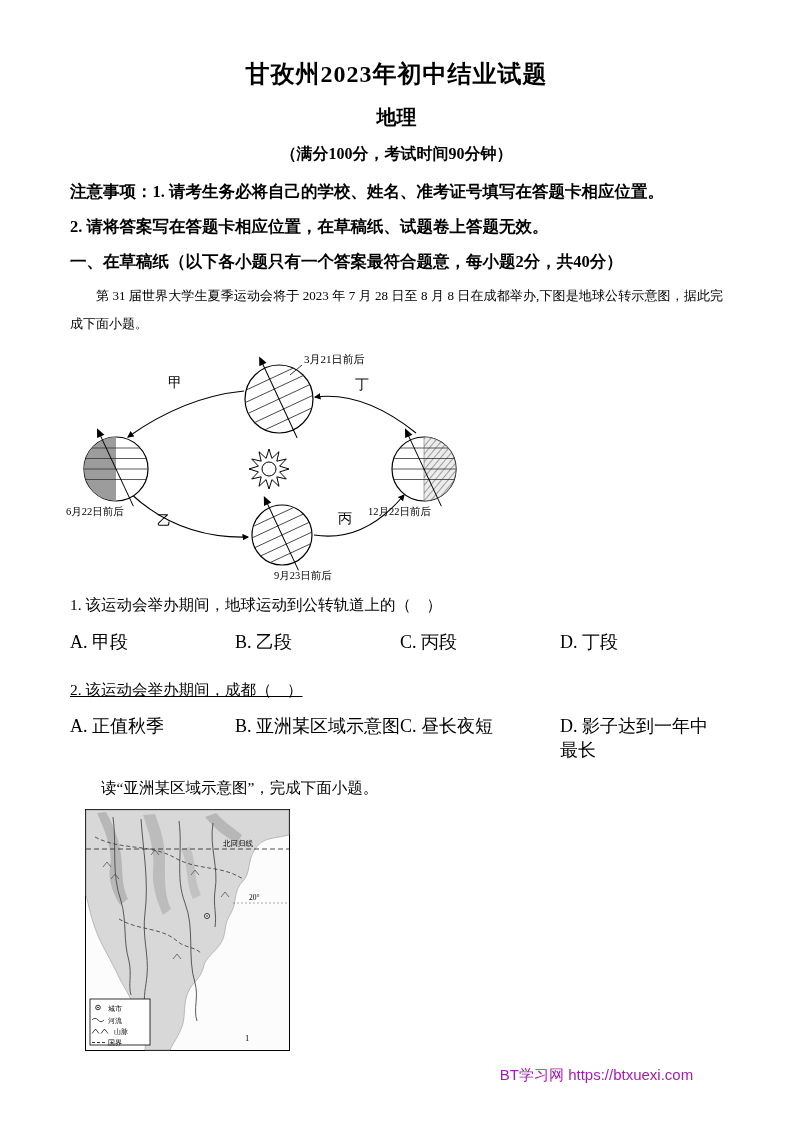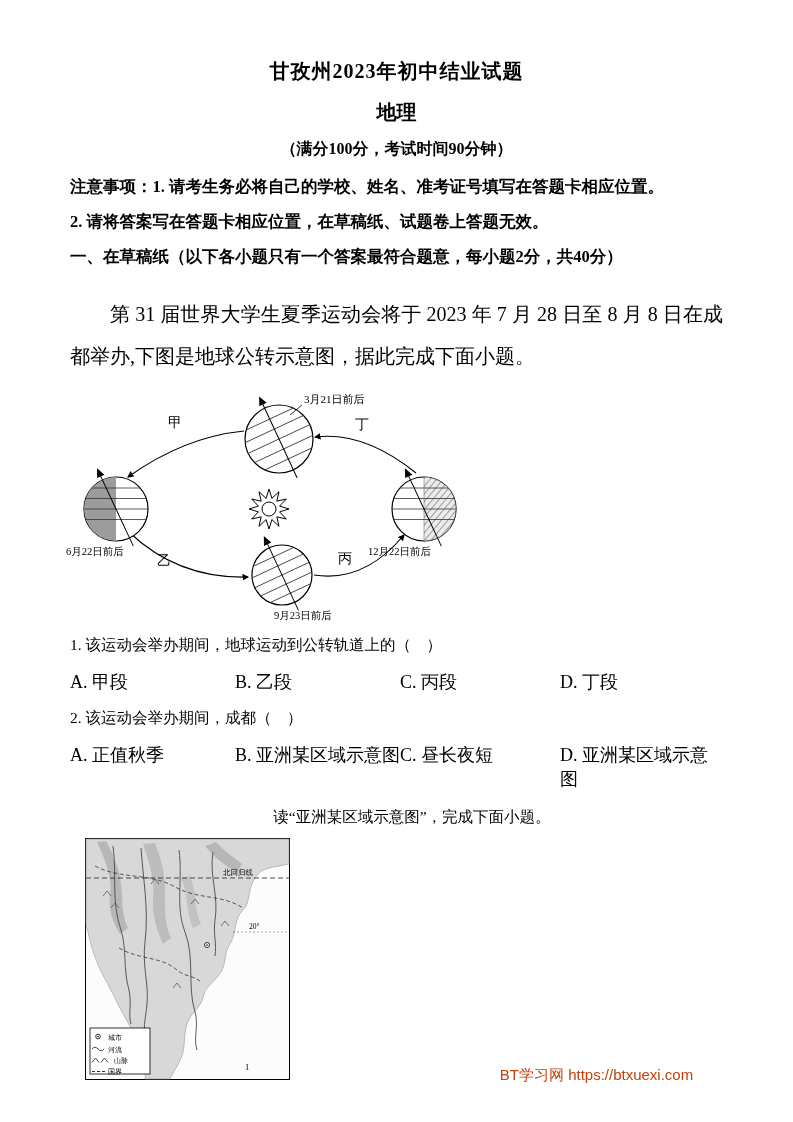--- a/index.html
+++ b/index.html
@@ -2,38 +2,38 @@
 <html><head>
 <meta charset="utf-8">
 <style>
   html,body{margin:0;padding:0;}
   body{
     width:793px;height:1122px;position:relative;overflow:hidden;
     background:#ffffff;color:#000;
     font-family:"Liberation Serif","DejaVu Serif",serif;
   }
   .page{padding:58px 70px 0 70px;}
-  .exam-title{font-size:20px;font-weight:700;text-align:center;margin:0;letter-spacing:1px;}
+  .exam-title{font-size:24px;font-weight:700;text-align:center;margin:0;letter-spacing:1px;}
   .exam-subject{font-size:20px;font-weight:700;text-align:center;margin:14px 0 0;}
   .exam-meta{font-size:16px;font-weight:700;text-align:center;margin:13px 0 0;}
   .notes{margin:15px 0 0;}
   .notes p{font-size:16.5px;font-weight:700;margin:0 0 10px;line-height:1.5;}
   .section-heading{font-size:16.5px;font-weight:700;margin:6px 0 0;line-height:1.5;}
-  .intro{font-size:20px;margin:24px 0 0;line-height:2.1;text-indent:2em;text-align:justify;}
+  .intro{font-size:13px;margin:8px 0 0;line-height:2.1;text-indent:2em;text-align:justify;}
   .diagram-wrap{margin:10px 0 0 -6px;}
   .question{font-size:15.5px;margin:2px 0 0;line-height:1.6;}
   .question + .options{margin-top:12px;}
   .options{display:grid;grid-template-columns:165px 165px 160px 1fr;font-size:18px;margin:12px 0 0;}
-  .q2{margin-top:12px;}
-  .map-intro{font-size:15.5px;margin:16px 0 0;text-indent:2em;text-align:center;}
+  .q2{margin-top:24px;text-decoration:underline;}
+  .map-intro{font-size:15.5px;margin:16px 0 0;text-indent:2em;}
   .map-wrap{margin:10px 0 0 15px;}
   svg text{font-family:"Liberation Serif","DejaVu Serif",serif;fill:#000;}
   .footer{
     position:absolute;top:1066px;left:0;width:100%;box-sizing:border-box;
-    padding-left:400px;text-align:center;color:#c2410c;font-size:15px;
+    padding-left:400px;text-align:center;color:#a21caf;font-size:15px;
     font-family:"Liberation Sans","DejaVu Sans",sans-serif;
   }
 </style>
 </head>
 <body>
 
 <div class="page">
 
   <h1 class="exam-title">甘孜州2023年初中结业试题</h1>
   <h2 class="exam-subject">地理</h2>
@@ -141,21 +141,21 @@
     <span>B. 乙段</span>
     <span>C. 丙段</span>
     <span>D. 丁段</span>
   </div>
 
   <p class="question q2">2. 该运动会举办期间，成都（　）</p>
   <div class="options">
     <span>A. 正值秋季</span>
     <span>B. 亚洲某区域示意图</span>
     <span>C. 昼长夜短</span>
-    <span>D. 亚洲某区域示意图</span>
+    <span>D. 影子达到一年中最长</span>
   </div>
 
   <p class="map-intro">读“亚洲某区域示意图”，完成下面小题。</p>
 
   <div class="map-wrap">
     <svg width="205" height="242" viewBox="0 0 205 242">
       <rect x="0.5" y="0.5" width="204" height="241" fill="#fcfcfc" stroke="#000" stroke-width="1"></rect>
 
       <path d="M1,1 L204,1 L204,26 C188,30 178,28 170,40 C162,52 166,64 158,72 C148,82 152,94 146,104 C138,116 142,124 136,134 C128,146 120,148 118,160 C114,172 106,174 102,186 C98,198 101,210 96,220 C92,230 88,234 85,241 L60,241 C62,226 55,212 50,200 C44,184 36,174 30,160 C22,144 14,132 9,116 C5,104 3,94 1,86 Z" fill="#d8d8d8" stroke="#999" stroke-width="0.6"></path>
 

